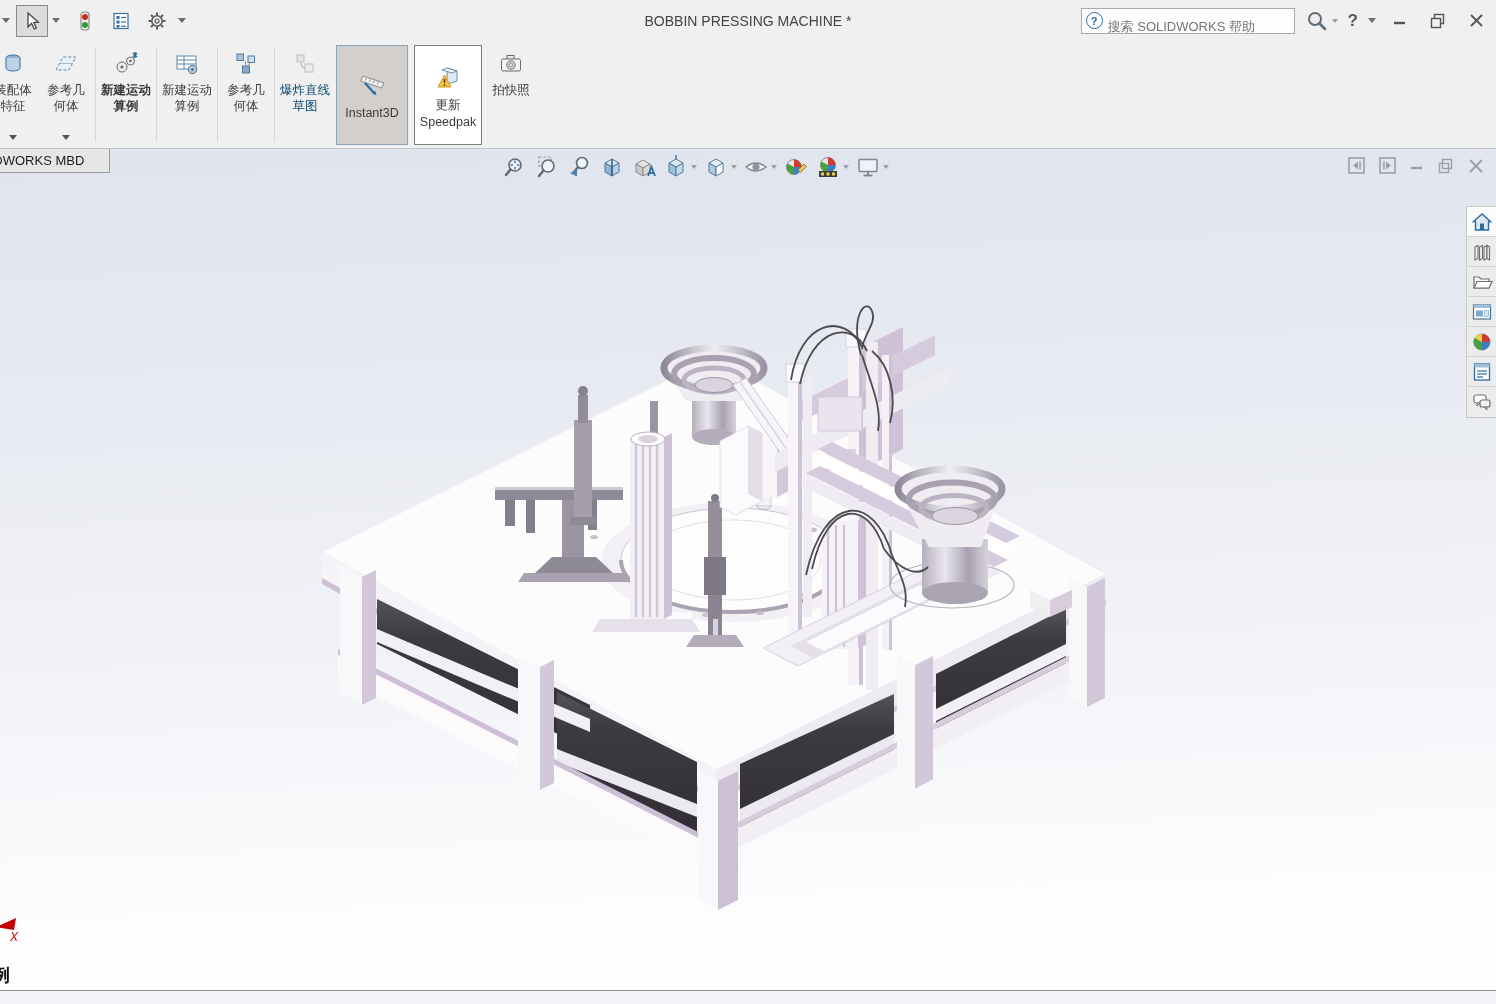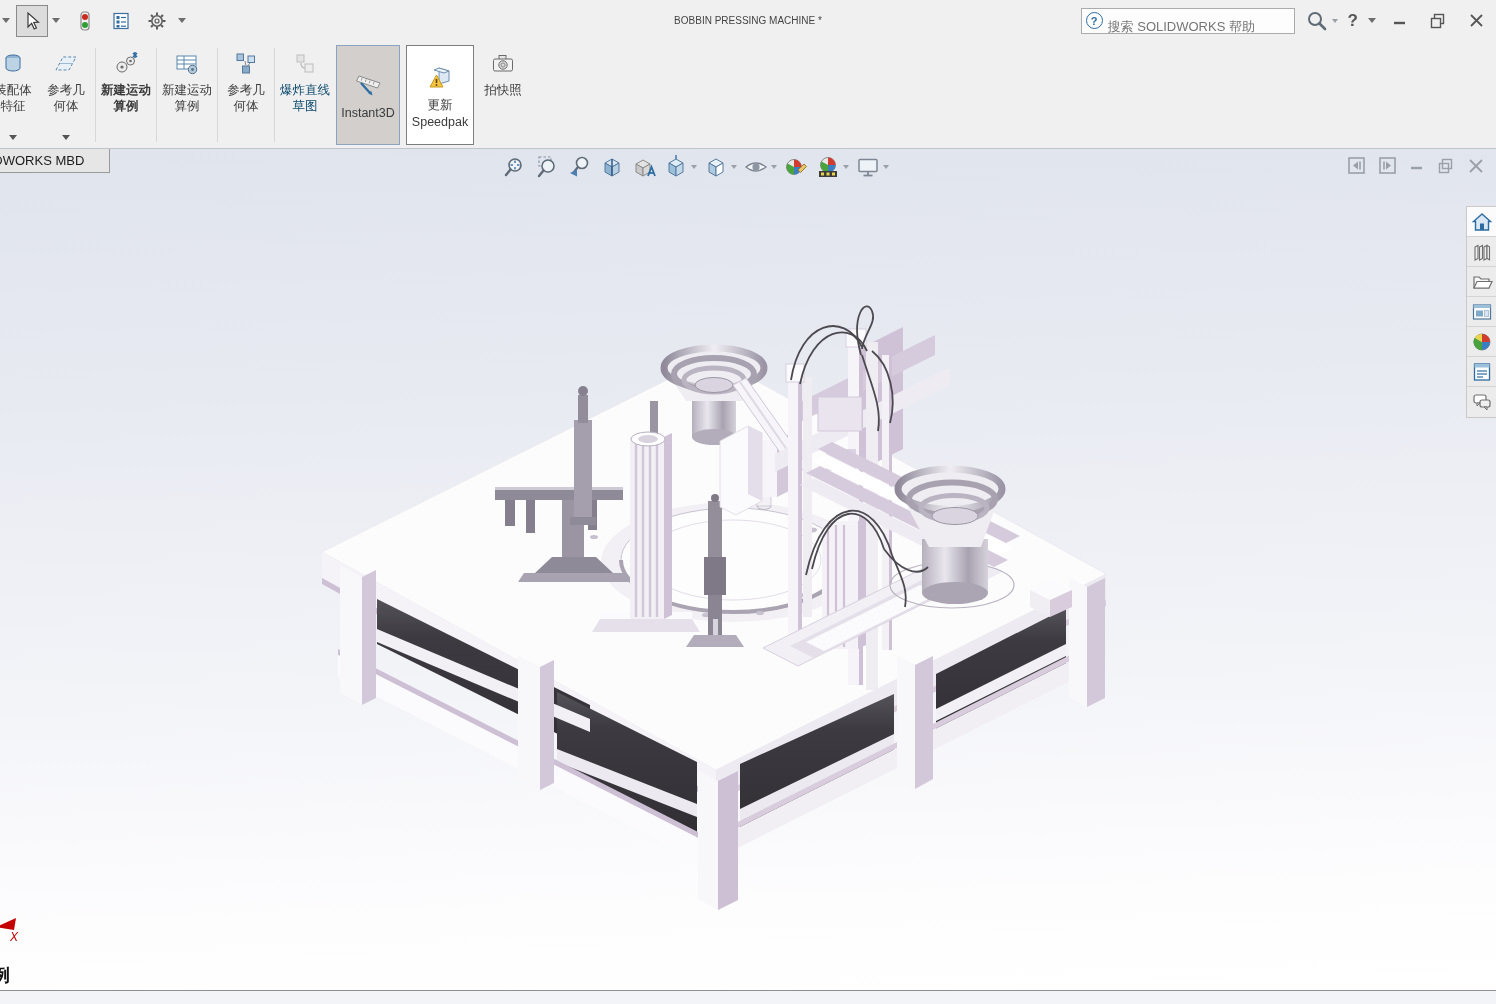--- a/index.html
+++ b/index.html
@@ -6,21 +6,21 @@
   html,body { width:1496px; height:1004px; overflow:hidden; }
   body { font-family:"Liberation Sans","DejaVu Sans",sans-serif; font-size:12px; color:#3b3b3b; background:#f0f0f0; }
   .app { position:relative; width:1496px; height:1004px; background:#f0f0f0; }
 
   
   .titlebar { position:relative; height:41px; background:#f0f0f0; display:flex; align-items:center; }
   .tb-left { display:flex; align-items:center; gap:4px; padding-left:2px; }
   .caret { width:0; height:0; border-left:4px solid transparent; border-right:4px solid transparent; border-top:5px solid #6e6e6e; display:inline-block; }
   .tb-btn { display:flex; align-items:center; justify-content:center; width:26px; height:28px; }
   .cursor-box { width:32px; height:32px; background:#dcdcdc; border:1px solid #8a8a8a; display:flex; align-items:center; justify-content:center; }
-  .title-center { position:absolute; left:0; right:0; text-align:center; font-size:10px; color:#444; pointer-events:none; }
+  .title-center { position:absolute; left:0; right:0; text-align:center; font-size:14px; color:#444; pointer-events:none; }
   .tb-right { position:absolute; right:6px; top:0; height:41px; display:flex; align-items:center; gap:10px; }
   .searchwrap { display:flex; align-items:center; border:1px solid #ababab; background:#fdfdfd; height:26px; width:214px; padding:0 4px; }
   .searchwrap input { border:none; outline:none; background:transparent; font-size:13px; color:#8a8a8a; width:168px; font-family:inherit;margin-top:12px; }
   .qcircle { width:17px; height:17px; border-radius:50%; border:1.5px solid #2d6ca2; color:#2d6ca2; font-size:11px; font-weight:bold; display:flex; align-items:center; justify-content:center; margin-right:5px; }
   .help-q { font-size:17px; color:#555; font-weight:bold; }
   .winbtn { width:28px; height:24px; display:flex; align-items:center; justify-content:center; }
 
   
   .ribbon { height:108px; background:#f0f0f0; border-bottom:1px solid #bfc4cb; display:flex; align-items:stretch; padding:3px 0 2px 0; margin-left:-13px; }
   .rbtn { display:flex; flex-direction:column; align-items:center; justify-content:flex-start; padding:5px 3px 2px 3px; text-align:center; }
@@ -220,21 +220,21 @@
       <span class="ric">
           <svg width="26" height="26" viewBox="0 0 26 26">
         <rect x="5" y="4" width="7" height="7" fill="#e4e4e4" stroke="#bdbdbd"></rect>
         <rect x="13" y="13" width="8" height="8" fill="#ededed" stroke="#bdbdbd"></rect>
         <path d="M9 12 Q9 17 13 17" fill="none" stroke="#bdbdbd" stroke-width="1.4"></path>
       </svg>
         </span>
       <span class="rlabel">爆炸直线草图</span>
     </div>
 
-    <div class="rbtn rbox active" style="width:64px;">
+    <div class="rbtn rbox active" style="width:72px;">
       <span class="ric">
           <svg width="30" height="26" viewBox="0 0 30 26">
         <polygon points="6,3 27,10 24.5,15 3.5,8" fill="#efefef" stroke="#8a8a8a"></polygon>
         <g stroke="#9a9a9a" stroke-width="1">
               <line x1="9" y1="5" x2="8.4" y2="7.6"></line>
               <line x1="13" y1="6.3" x2="12.4" y2="8.9"></line>
               <line x1="17" y1="7.6" x2="16.4" y2="10.2"></line>
               <line x1="21" y1="8.9" x2="20.4" y2="11.5"></line>
             </g>
         <line x1="8" y1="10" x2="17" y2="20" stroke="#2d6ca2" stroke-width="2.2"></line>

